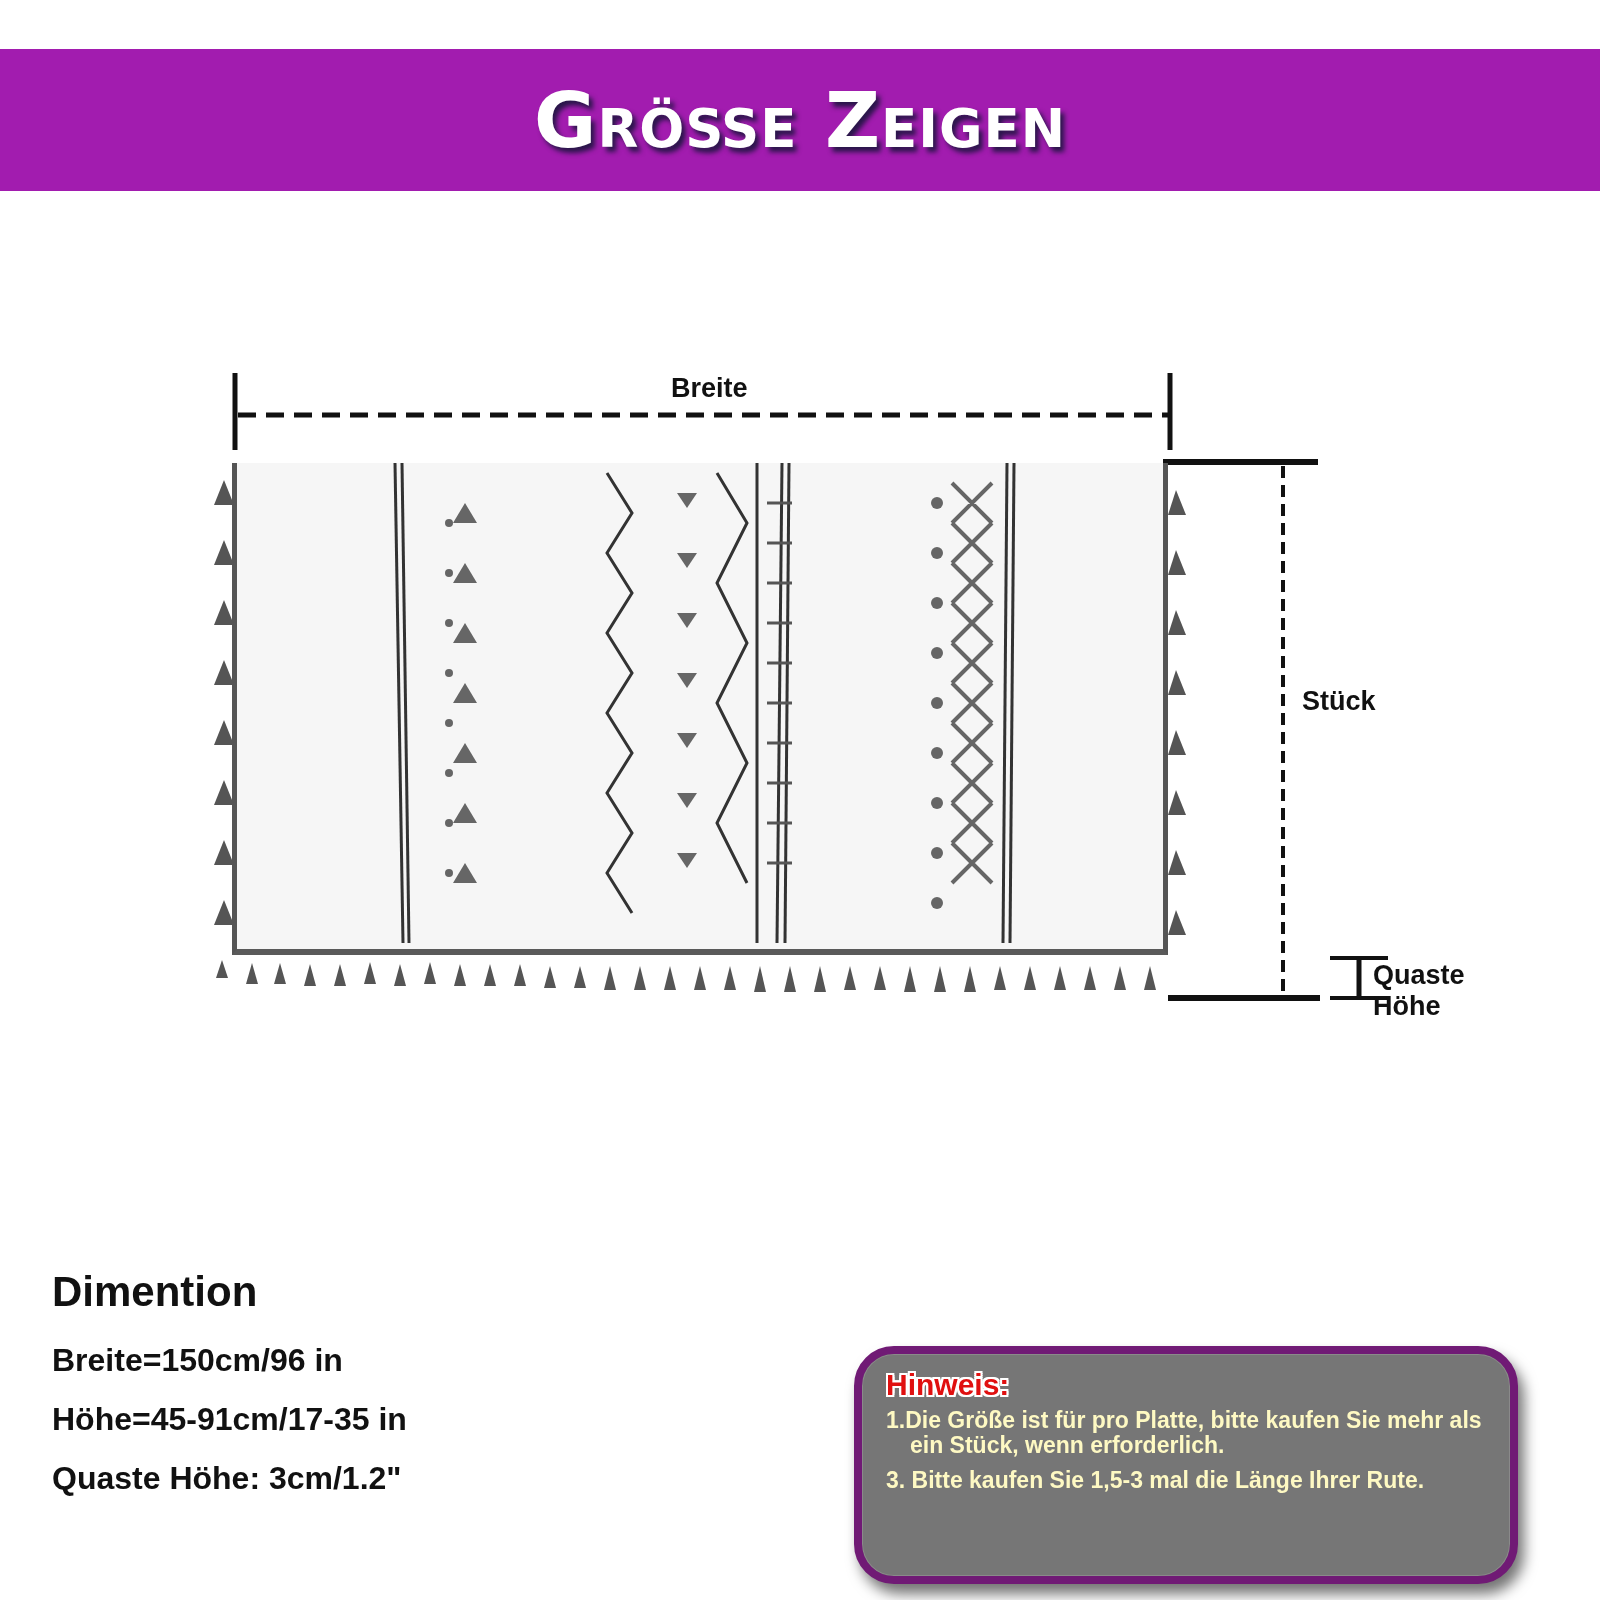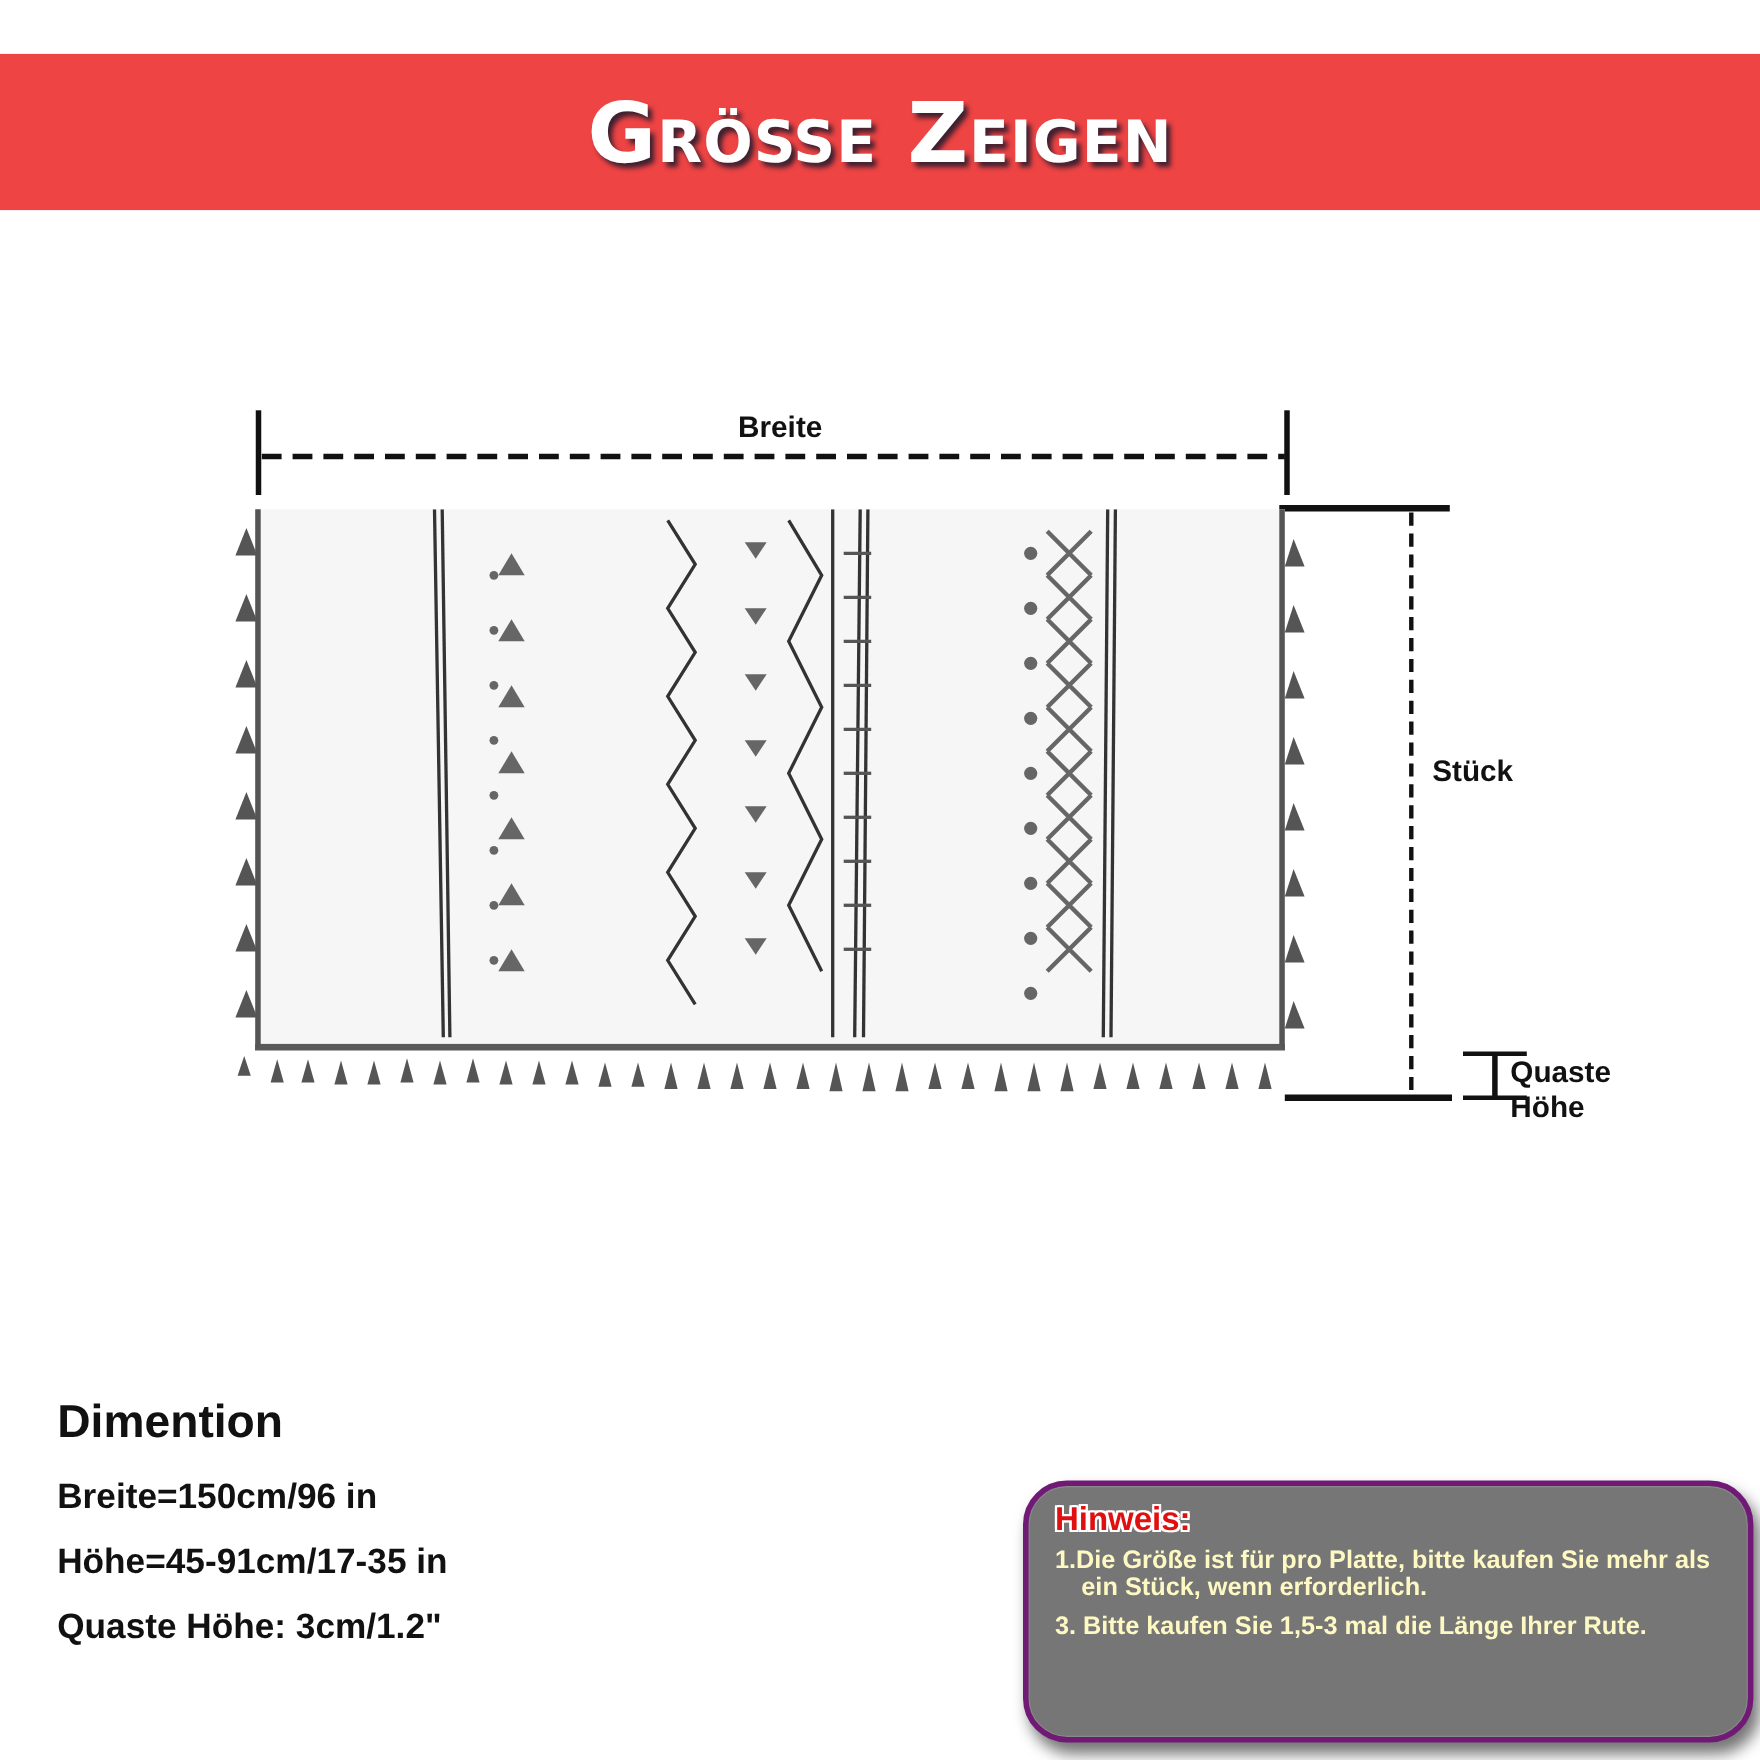--- a/index.html
+++ b/index.html
@@ -1,30 +1,30 @@
 <!DOCTYPE html>
 <html><head>
 <meta charset="utf-8">
 <style>
   html, body { margin:0; padding:0; background:#ffffff; }
   body { width:1600px; height:1600px; position:relative; overflow:hidden; font-family:"Liberation Sans", sans-serif; }
 
-  .banner { position:absolute; left:0; top:49px; width:1600px; height:142px; background:#ef4444; display:flex; align-items:center; justify-content:center; }
+  .banner { position:absolute; left:0; top:49px; width:1600px; height:142px; background:#a21caf; display:flex; align-items:center; justify-content:center; }
   .banner-title { color:#ffffff; font-family:"DejaVu Sans", sans-serif; font-weight:bold; font-size:76px; letter-spacing:1px; font-variant:small-caps; text-shadow:4px 5px 5px rgba(0,20,40,0.75); }
 
   .diagram { position:absolute; left:0; top:0; width:1400px; height:1100px; }
   .label { position:absolute; font-weight:bold; color:#111; font-size:27px; }
 
   .curtain { position:absolute; left:232px; top:463px; width:936px; height:492px; background:#f6f6f6; border-left:5px solid #555; border-right:5px solid #555; border-bottom:6px solid #5a5a5a; box-sizing:border-box; }
 
   .dims { position:absolute; left:52px; top:1268px; }
   .dims-title { font-size:42px; font-weight:bold; color:#111; margin-bottom:26px; }
   .dims-line { font-size:32px; font-weight:bold; color:#111; margin-bottom:22px; }
 
-  .note { position:absolute; left:930px; top:1346px; width:664px; height:238px; background:#767676; border-radius:40px; border:5px solid #701a75; box-shadow:6px 10px 14px rgba(0,0,0,0.55), inset 0 0 0 1px #8a8a8a; box-sizing:border-box; padding:14px 0 0 24px; }
+  .note { position:absolute; left:854px; top:1346px; width:664px; height:238px; background:#767676; border-radius:40px; border:8px solid #701a75; box-shadow:6px 10px 14px rgba(0,0,0,0.55), inset 0 0 0 1px #8a8a8a; box-sizing:border-box; padding:14px 0 0 24px; }
   .note-title { font-size:30px; font-weight:bold; color:#e01010; -webkit-text-stroke:0; text-shadow:-2px -2px 0 #fff, 2px -2px 0 #fff, -2px 2px 0 #fff, 2px 2px 0 #fff, 0 2px 0 #fff, 2px 0 0 #fff, -2px 0 0 #fff, 0 -2px 0 #fff; margin-bottom:6px; }
   .note-item { color:#fef9c3; font-size:23px; font-weight:bold; line-height:25px; margin-bottom:10px; padding-left:24px; text-indent:-24px; }
 </style>
 </head>
 <body>
 
 <div class="banner">
   <div class="banner-title">Größe Zeigen</div>
 </div>
 

